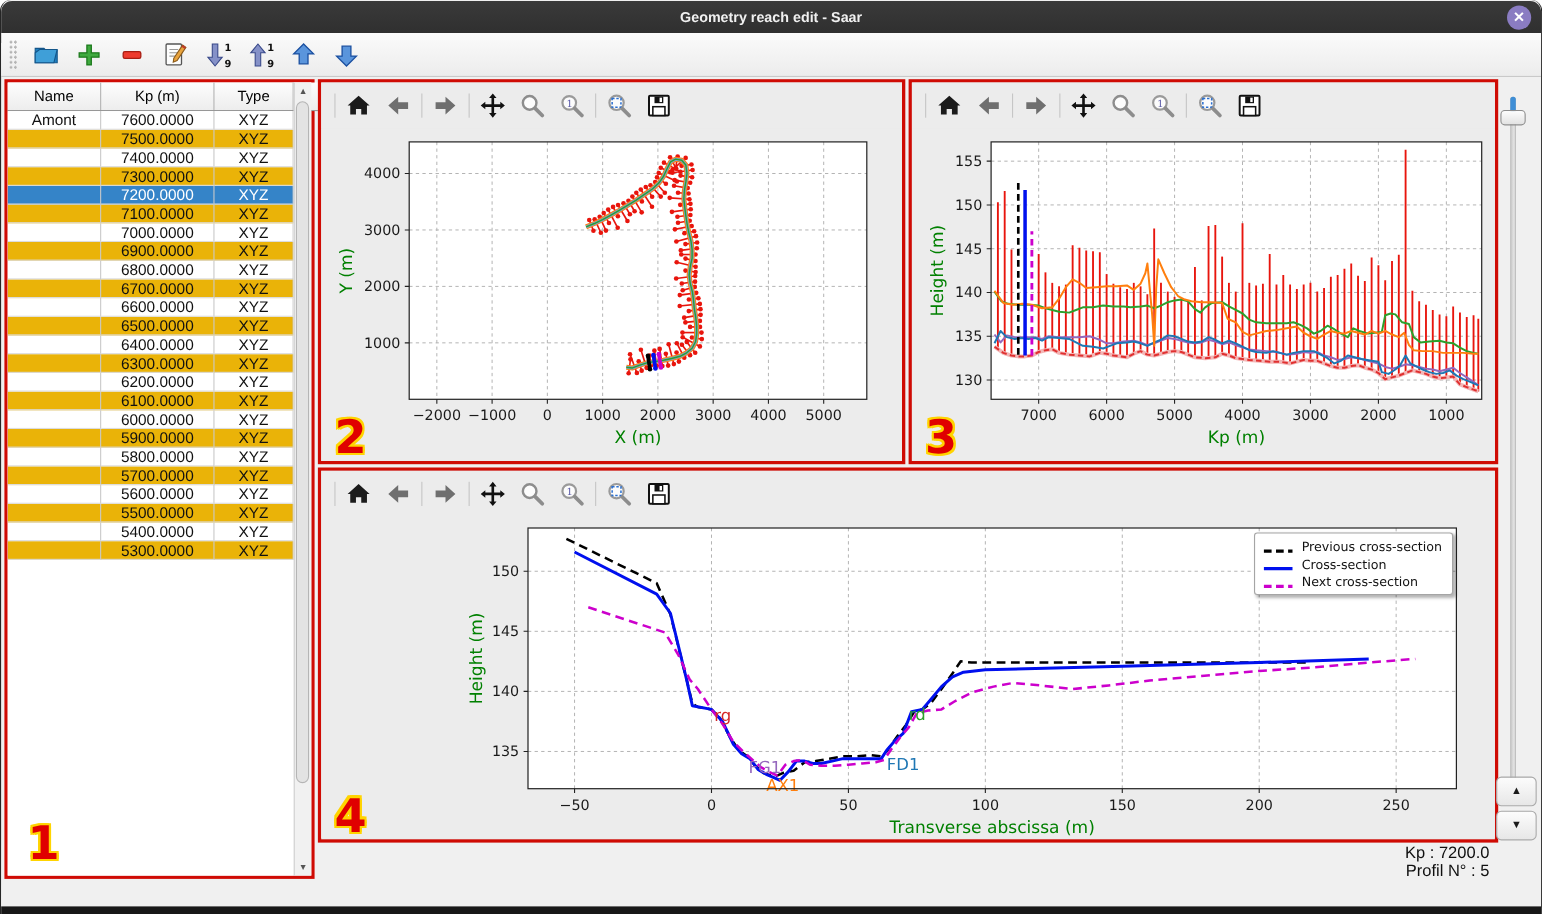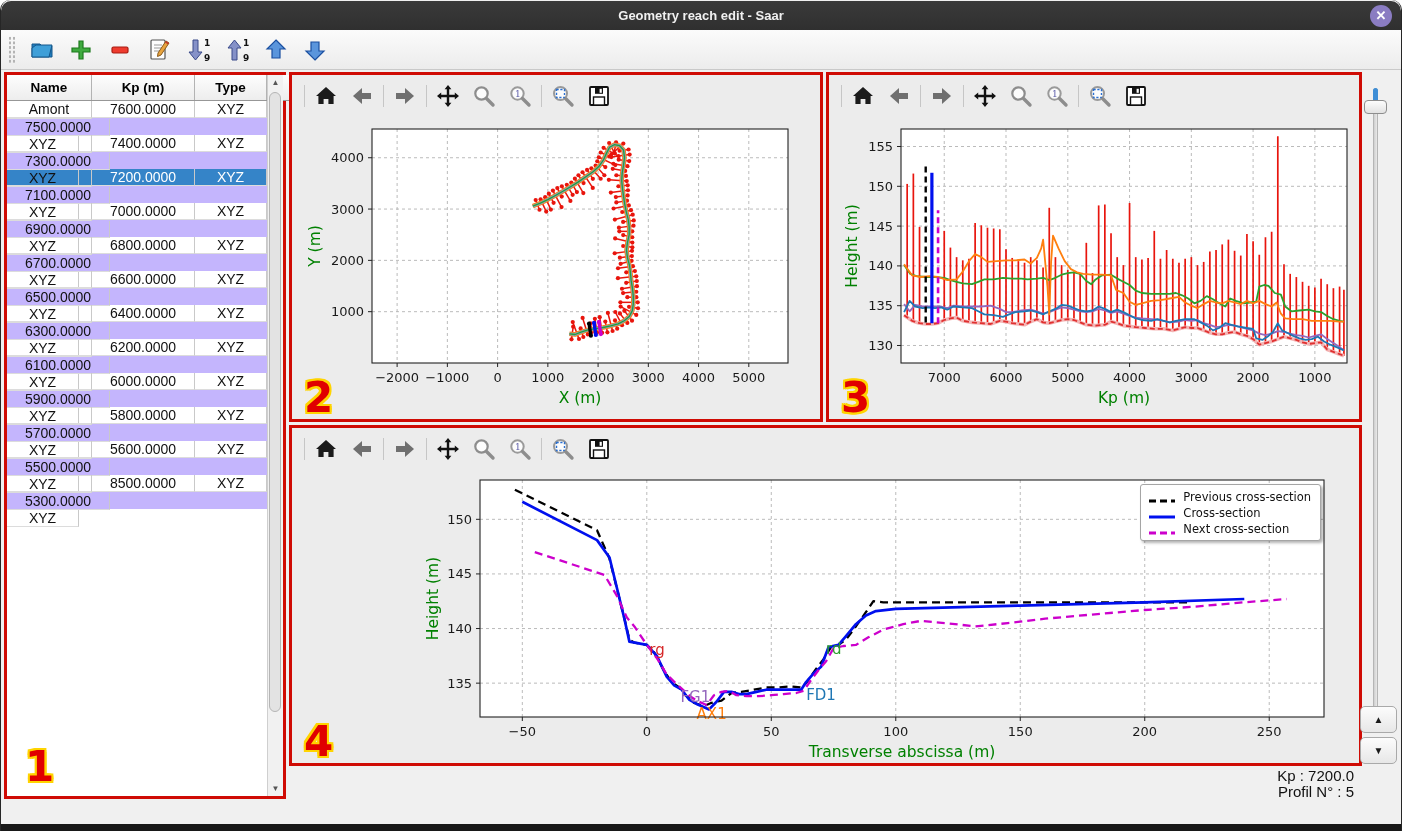--- a/index.html
+++ b/index.html
@@ -28,26 +28,26 @@
   #panel1{left:3px;top:72px;width:282px;height:727px;background:#fff;}
   #panel2{left:288px;top:72px;width:534px;height:350px;}
   #panel3{left:825px;top:72px;width:536px;height:350px;}
   #panel4{left:288px;top:425px;width:1073px;height:341px;}
   .corner-num{position:absolute;left:12px;bottom:0px;font-size:42px;font-weight:bold;
     color:#e00000;line-height:1.0;font-family:"DejaVu Sans",sans-serif;
     text-shadow:-2px -2px 0 #ffd400,2px -2px 0 #ffd400,-2px 2px 0 #ffd400,2px 2px 0 #ffd400,
       0 -2px 0 #ffd400,0 2px 0 #ffd400,-2px 0 0 #ffd400,2px 0 0 #ffd400;}
   
   .tbl-head{display:flex;height:26px;background:linear-gradient(#fdfdfd,#ededed);
-    border-bottom:1px solid #979797;font-weight:bold;font-size:13.5px;width:312px;}
+    border-bottom:1px solid #979797;font-weight:normal;font-size:13.5px;width:312px;}
   .th{display:flex;align-items:center;justify-content:center;border-right:1px solid #b3b3b3;}
   .w-name{width:85px;}.w-kp{width:103px;}.w-type{width:72px;text-align:right;}
   .tbl-body{position:absolute;top:26px;left:0;height:695px;width:260px;overflow:hidden;background:#fff;}
   .tr{display:flex;height:17px;font-size:14px;color:#111;}
-  .tr.alt{background:#c4b5fd;flex-direction:column;}
+  .tr.alt{background:#eab308;}
   .tr.sel{background:#3584c8;color:#fff;}
   .td{display:flex;align-items:center;justify-content:center;
     border-right:1px solid #c9c9c9;border-bottom:1px solid #dcdcdc;}
   .tbl-scroll{position:absolute;top:0;right:0;width:16px;height:721px;background:#f1f1f1;
     border-left:1px solid #cfcfcf;}
   .sb-btn{position:absolute;left:0;width:15px;height:15px;font-size:8px;color:#555;
     display:flex;align-items:center;justify-content:center;}
   .sb-thumb{position:absolute;left:1px;width:12px;border:1px solid #b5b5b5;background:#e3e3e3;border-radius:6px;}
   
   .mpl-toolbar{height:42px;display:flex;align-items:center;gap:2px;padding-left:10px;
@@ -249,21 +249,21 @@
           <div class="td w-kp">5600.0000</div>
           <div class="td w-type">XYZ</div>
         </div>
         <div class="tr alt">
           <div class="td w-name"></div>
           <div class="td w-kp">5500.0000</div>
           <div class="td w-type">XYZ</div>
         </div>
         <div class="tr">
           <div class="td w-name"></div>
-          <div class="td w-kp">8500.0000</div>
+          <div class="td w-kp">5400.0000</div>
           <div class="td w-type">XYZ</div>
         </div>
         <div class="tr alt">
           <div class="td w-name"></div>
           <div class="td w-kp">5300.0000</div>
           <div class="td w-type">XYZ</div>
         </div>
       </div>
     <div class="tbl-scroll">
       <div class="sb-btn" style="top:0;">▲</div>

